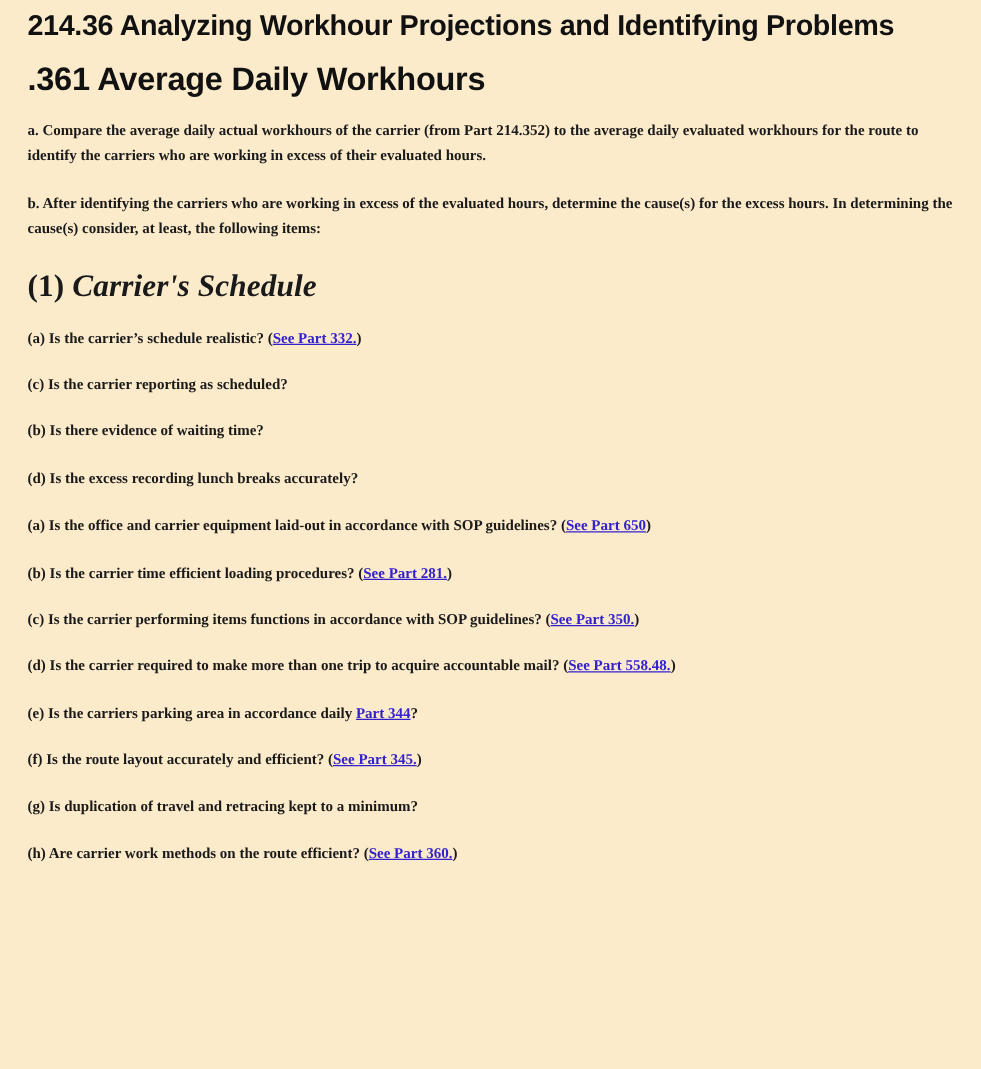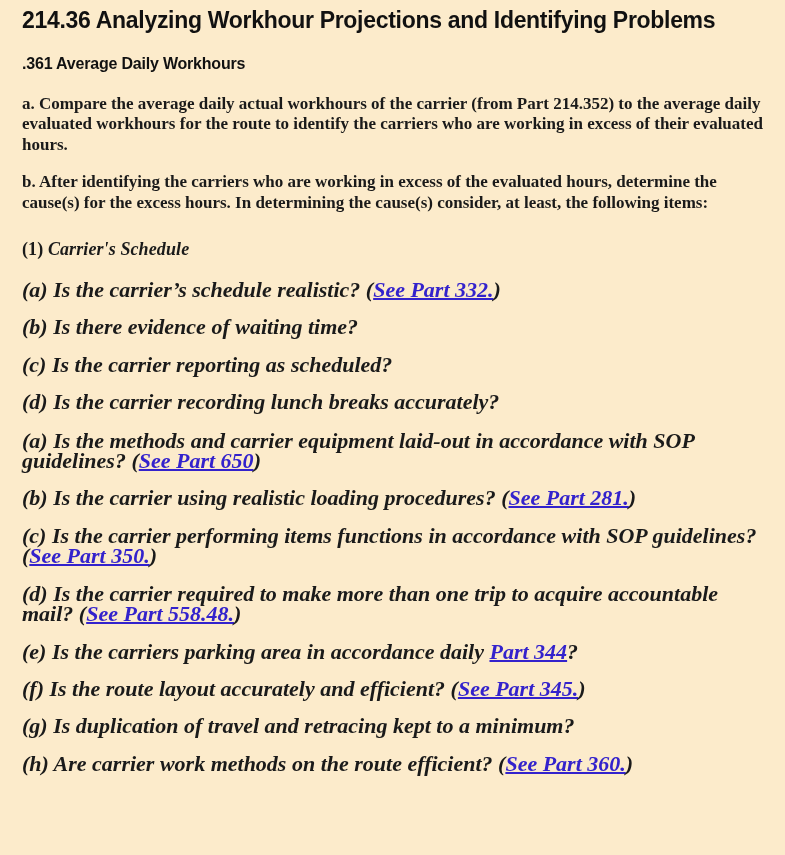--- a/index.html
+++ b/index.html
@@ -25,55 +25,54 @@
     font-size: 23px;
     line-height: 28px;
     letter-spacing: -0.3px;
     margin: 2px 0 0 0;
     color: #111111;
     white-space: nowrap;
   }
   h2.doc-h2 {
     font-family: "Liberation Sans", "DejaVu Sans", sans-serif;
     font-weight: bold;
-    font-size: 16px;
+    font-size: 26px;
     line-height: 27px;
     letter-spacing: -0.2px;
     margin: 16px 0 0 0;
     color: #111111;
   }
   p.para {
     font-weight: bold;
-    font-size: 17px;
+    font-size: 12px;
     line-height: 20.4px;
     margin: 17px 0 0 0;
     text-align: left;
   }
   h3.sec {
-    font-size: 18px;
+    font-size: 25px;
     line-height: 25px;
     font-weight: bold;
     margin: 24px 0 0 0;
     letter-spacing: 0.1px;
   }
   h3.sec .sec-num {
     font-style: normal;
   }
   h3.sec .sec-num.ital {
     font-style: italic;
   }
   h3.sec .sec-title {
     font-style: italic;
   }
   p.qitem {
     font-weight: bold;
-    font-size: 22px;
+    font-size: 12px;
     line-height: 20.4px;
     margin: 17px 0 0 0;
-    font-style: italic;
   }
   p.qitem.first {
     margin-top: 18px;
   }
   a.doclink {
     color: #3322CC;
     text-decoration: underline;
     text-underline-offset: 1px;
     font-weight: bold;
   }
@@ -87,25 +86,25 @@
   <h1 class="doc-h1">214.36 Analyzing Workhour Projections and Identifying Problems</h1>
 
   <h2 class="doc-h2">.361 Average Daily Workhours</h2>
 
   <p class="para p1">a. Compare the average daily actual workhours of the carrier (from Part 214.352) to the average daily evaluated workhours for the route to identify the carriers who are working in excess of their evaluated hours.</p>
   <p class="para">b. After identifying the carriers who are working in excess of the evaluated hours, determine the cause(s) for the excess hours. In determining the cause(s) consider, at least, the following items:</p>
 
   <div id="sections-root">
       <h3 class="sec"><span class="sec-num">(1)</span> <span class="sec-title">Carrier's Schedule</span></h3>
       <p class="qitem first"><span>(a)</span><span> Is the carrier’s schedule realistic? (</span><a class="doclink" href="#">See Part 332.</a><span>)</span></p>
+      <p class="qitem"><span>(c)</span><span> Is the carrier reporting as scheduled?</span></p>
       <p class="qitem"><span>(b)</span><span> Is there evidence of waiting time?</span></p>
-      <p class="qitem"><span>(c)</span><span> Is the carrier reporting as scheduled?</span></p>
-      <p class="qitem"><span>(d)</span><span> Is the carrier recording lunch breaks accurately?</span></p>
-      <p class="qitem first"><span>(a)</span><span> Is the methods and carrier equipment laid-out in accordance with SOP guidelines? (</span><a class="doclink" href="#">See Part 650</a><span>)</span></p>
-      <p class="qitem"><span>(b)</span><span> Is the carrier using realistic loading procedures? (</span><a class="doclink" href="#">See Part 281.</a><span>)</span></p>
+      <p class="qitem"><span>(d)</span><span> Is the excess recording lunch breaks accurately?</span></p>
+      <p class="qitem first"><span>(a)</span><span> Is the office and carrier equipment laid-out in accordance with SOP guidelines? (</span><a class="doclink" href="#">See Part 650</a><span>)</span></p>
+      <p class="qitem"><span>(b)</span><span> Is the carrier time efficient loading procedures? (</span><a class="doclink" href="#">See Part 281.</a><span>)</span></p>
       <p class="qitem"><span>(c)</span><span> Is the carrier performing items functions in accordance with SOP guidelines? (</span><a class="doclink" href="#">See Part 350.</a><span>)</span></p>
       <p class="qitem"><span>(d)</span><span> Is the carrier required to make more than one trip to acquire accountable mail? (</span><a class="doclink" href="#">See Part 558.48.</a><span>)</span></p>
       <p class="qitem"><span>(e)</span><span> Is the carriers parking area in accordance daily </span><a class="doclink" href="#">Part 344</a><span>?</span></p>
       <p class="qitem"><span>(f)</span><span> Is the route layout accurately and efficient? (</span><a class="doclink" href="#">See Part 345.</a><span>)</span></p>
       <p class="qitem"><span>(g)</span><span> Is duplication of travel and retracing kept to a minimum?</span></p>
       <p class="qitem"><span>(h)</span><span> Are carrier work methods on the route efficient? (</span><a class="doclink" href="#">See Part 360.</a><span>)</span></p>
     </div>
 
 </div>
 

